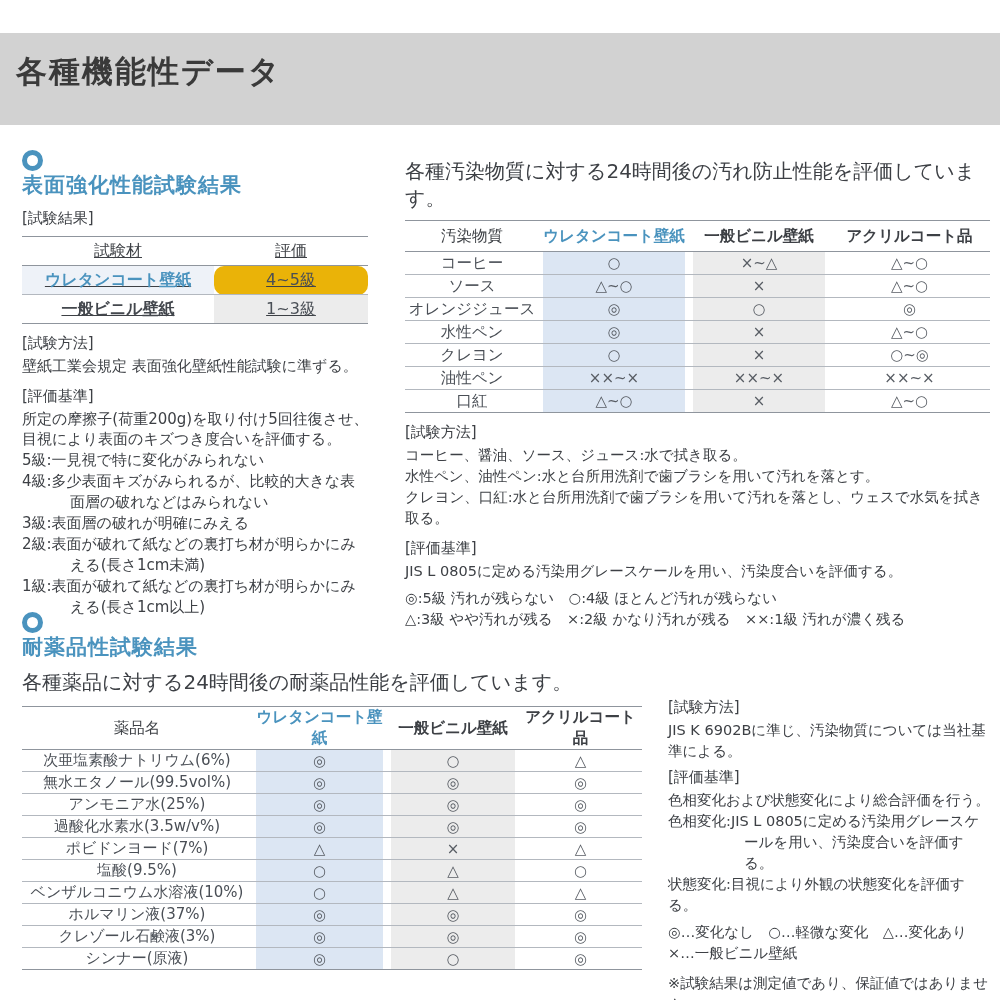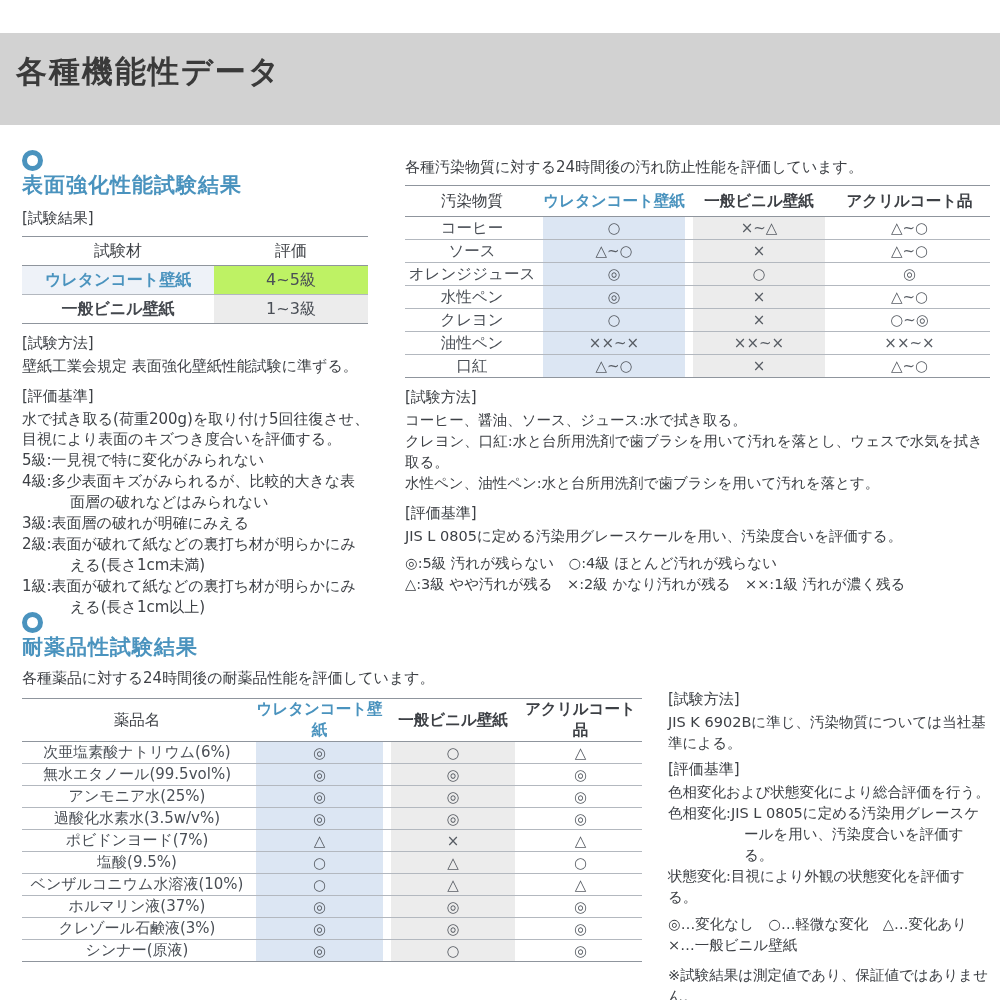--- a/index.html
+++ b/index.html
@@ -21,43 +21,43 @@
   .header-bar{position:absolute;left:0;top:33px;width:1000px;height:92px;background:var(--header-bg);}
   .header-title{font-size:31px;font-weight:bold;color:var(--header-ink);line-height:76px;padding-left:16px;letter-spacing:2px;}
   
   .sec{position:absolute;}
   .sec-surface{left:22px;top:150px;width:348px;}
   .sec-stain{left:405px;top:150px;width:585px;}
   .sec-chem{left:22px;top:612px;width:968px;}
   .sec-title-row{display:flex;margin-bottom:6px;flex-direction:column;}
   .bullet{flex:0 0 auto;width:11px;height:11px;border:5px solid var(--accent);border-radius:50%;background:#fff;margin-right:9px;}
   .sec-title{margin:0;font-size:21px;font-weight:bold;color:var(--accent);letter-spacing:1px;}
-  .subtitle{font-size:15px;margin:8px 0 2px;}
+  .subtitle{font-size:20px;margin:8px 0 2px;}
   .label{font-size:15px;margin:10px 0 3px;}
   .body-text{font-size:15px;line-height:1.38;white-space:pre-wrap;}
   .grades{margin-top:0;}
   .grade-line{font-size:15px;line-height:1.4;padding-left:48px;text-indent:-48px;}
   
   table{border-collapse:collapse;table-layout:fixed;margin-top:8px;}
   th,td{padding:0;text-align:center;overflow:hidden;}
   thead tr{border-top:1px solid var(--line-strong);border-bottom:1px solid var(--line-strong);}
   tbody tr{border-bottom:1px solid var(--line-light);}
   tbody tr:last-child{border-bottom:1px solid var(--line-strong);}
   th{font-weight:normal;font-size:15.5px;}
   th.bold{font-weight:bold;}
   th.blue{font-weight:bold;color:var(--accent);}
   td{font-size:15.5px;color:#4a4f56;}
   td.c-sym{font-size:15px;color:#585d64;}
   td.col-u{background:var(--col-blue);box-shadow:inset 4px 0 0 #fff,inset -4px 0 0 #fff;}
   td.col-v{background:var(--col-gray);box-shadow:inset 4px 0 0 #fff,inset -4px 0 0 #fff;}
   
-  .t-surface{width:346px;}
+  .t-surface{width:346px;text-decoration:underline;}
   .t-surface th,.t-surface td{height:28px;font-size:16px;}
   .t-surface tbody tr:nth-child(1) .c-name{background:#eef2f8;color:var(--accent);font-weight:bold;}
-  .t-surface tbody tr:nth-child(1) .c-val{background:#bef264;}
+  .t-surface tbody tr:nth-child(1) .c-val{background:#eab308;border-radius:10px;}
   .t-surface tbody tr:nth-child(2) .c-name{font-weight:bold;color:#43474d;}
   .t-surface tbody tr:nth-child(2) .c-val{background:var(--col-gray);}
   
   .t-stain{width:585px;}
   .t-stain th{height:30px;}
   .t-stain td{height:22px;}
   
   .t-chem{width:620px;}
   .t-chem th{height:27px;}
   .t-chem td{height:21px;}
@@ -104,21 +104,21 @@
           </tr>
           <tr>
             <td class="c-name">一般ビニル壁紙</td>
             <td class="c-val">1~3級</td>
           </tr>
         </tbody>
     </table>
     <div class="label">[試験方法]</div>
     <div class="body-text">壁紙工業会規定 表面強化壁紙性能試験に準ずる。</div>
     <div class="label">[評価基準]</div>
-    <div class="body-text">水で拭き取る(荷重200g)を取り付け5回往復させ、目視により表面のキズつき度合いを評価する。</div>
+    <div class="body-text">所定の摩擦子(荷重200g)を取り付け5回往復させ、目視により表面のキズつき度合いを評価する。</div>
     <div class="grades" id="grades-list">
         <div class="grade-line">5級:一見視で特に変化がみられない</div>
         <div class="grade-line">4級:多少表面キズがみられるが、比較的大きな表面層の破れなどはみられない</div>
         <div class="grade-line">3級:表面層の破れが明確にみえる</div>
         <div class="grade-line">2級:表面が破れて紙などの裏打ち材が明らかにみえる(長さ1cm未満)</div>
         <div class="grade-line">1級:表面が破れて紙などの裏打ち材が明らかにみえる(長さ1cm以上)</div>
       </div>
   </section>
 
   <section class="sec sec-stain">
@@ -178,22 +178,22 @@
           <tr>
             <td class="c-name">口紅</td>
             <td class="c-sym col-u">△~○</td>
             <td class="c-sym col-v">×</td>
             <td class="c-sym">△~○</td>
           </tr>
         </tbody>
     </table>
     <div class="label">[試験方法]</div>
     <div class="note-line">コーヒー、醤油、ソース、ジュース:水で拭き取る。</div>
+    <div class="note-line">水性ペン、油性ペン:水と台所用洗剤で歯ブラシを用いて汚れを落とす。</div>
     <div class="note-line">クレヨン、口紅:水と台所用洗剤で歯ブラシを用いて汚れを落とし、ウェスで水気を拭き取る。</div>
-    <div class="note-line">水性ペン、油性ペン:水と台所用洗剤で歯ブラシを用いて汚れを落とす。</div>
     <div class="label">[評価基準]</div>
     <div class="note-line">JIS L 0805に定める汚染用グレースケールを用い、汚染度合いを評価する。</div>
     <div class="note-line" style="margin-top:6px">◎:5級 汚れが残らない　○:4級 ほとんど汚れが残らない</div>
     <div class="note-line">△:3級 やや汚れが残る　×:2級 かなり汚れが残る　××:1級 汚れが濃く残る</div>
   </section>
 
   <section class="sec sec-chem">
     <div class="sec-title-row">
       <span class="bullet"></span>
       <h2 class="sec-title">耐薬品性試験結果</h2>

